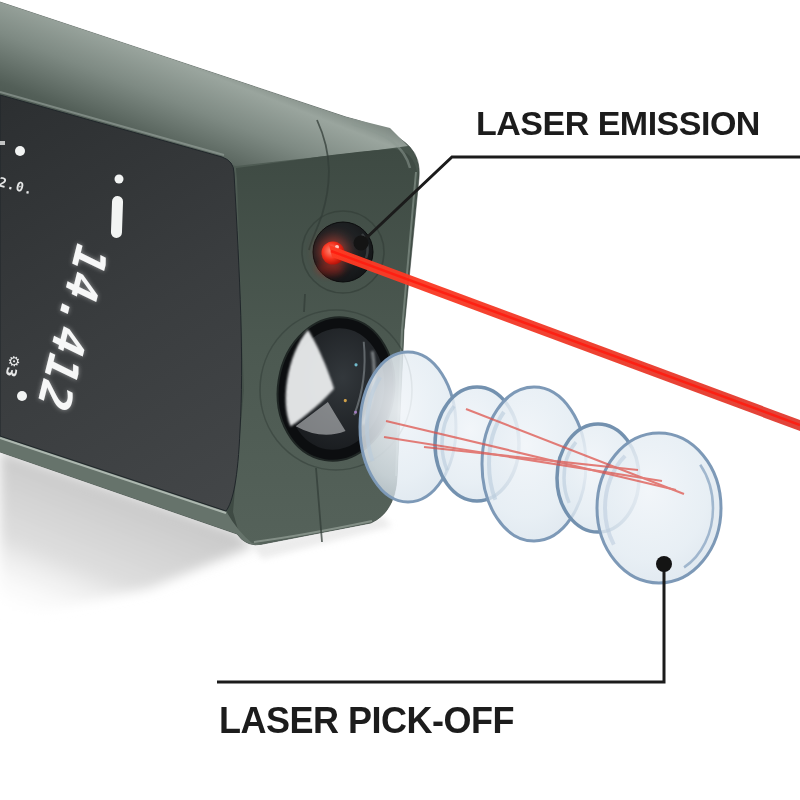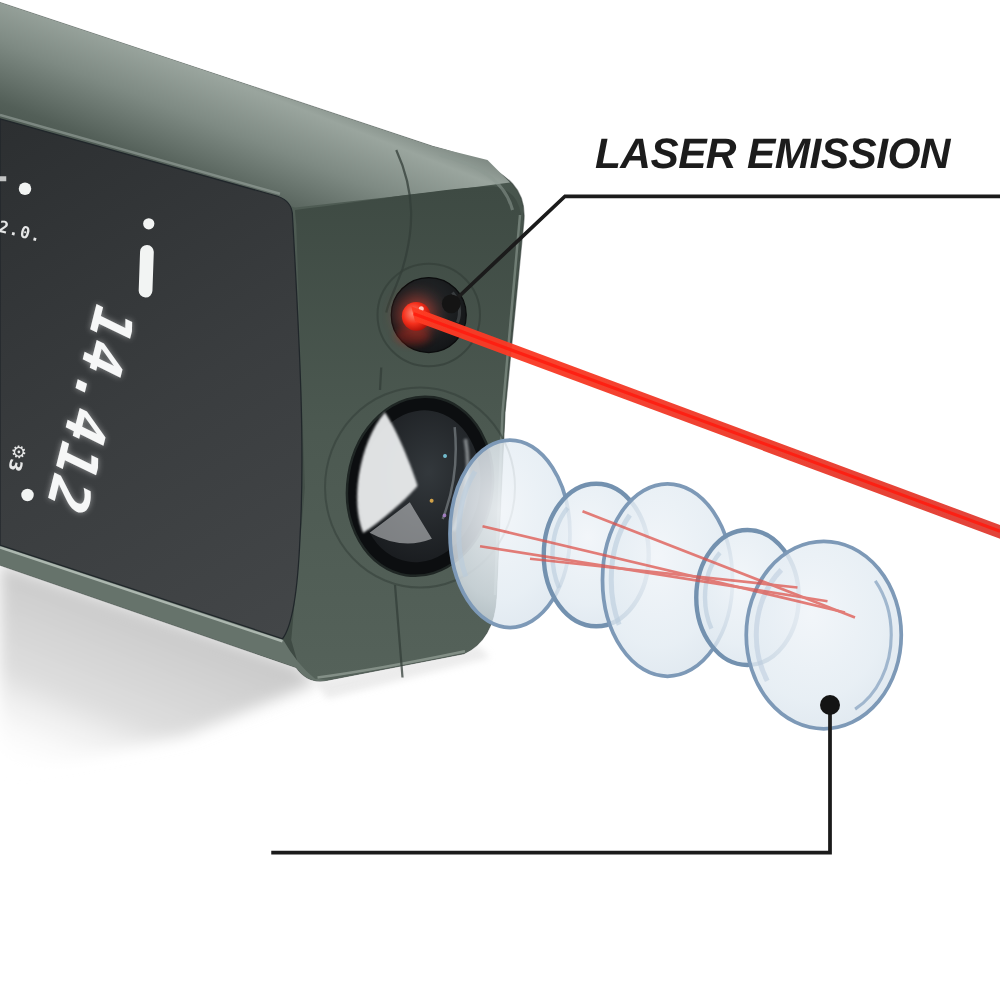--- a/index.html
+++ b/index.html
@@ -1,21 +1,21 @@
 <!DOCTYPE html>
 <html><head>
 <meta charset="utf-8">
 <style>
   html,body{margin:0;padding:0;background:#fff;}
   .stage{position:relative;width:800px;height:800px;background:#ffffff;overflow:hidden;
          font-family:"Liberation Sans",sans-serif;}
   .stage svg{position:absolute;left:0;top:0;}
   .callout{position:absolute;font-weight:bold;color:#1c1c1c;white-space:nowrap;
            letter-spacing:-0.5px;line-height:1;}
-  #label-emission{left:476px;top:106px;font-size:34px;font-style:italic;}
+  #label-emission{left:476px;top:106px;font-size:34px;}
   #label-pickoff{left:219px;top:703px;font-size:36px;}
   .seg{position:absolute;color:#f6f7f7;font-family:"DejaVu Sans Mono",monospace;font-weight:bold;}
   #measure{left:72px;top:328px;font-size:45px;letter-spacing:1px;
            transform:translate(-50%,-50%) rotate(104deg) skewX(-12deg);
            text-shadow:0 0 5px rgba(255,255,255,0.45);}
   #top-ind{left:16px;top:186px;font-size:13px;letter-spacing:1px;
            transform:translate(-50%,-50%) rotate(14deg);opacity:.92;}
   #mode-ind{left:13px;top:366px;font-size:14px;font-family:"DejaVu Sans",sans-serif;font-weight:bold;
            transform:translate(-50%,-50%) rotate(104deg);opacity:.92;}
 </style>
@@ -184,14 +184,15 @@
   <g>
     <path d="M664,568 L664,682 L217,682" fill="none" stroke="#1b1b1b" stroke-width="3"></path>
     <circle cx="664" cy="564" r="8" fill="#141414"></circle>
   </g>
 </svg>
 
 <div class="seg" id="measure">14.412</div>
 <div class="seg" id="top-ind">2.0.</div>
 <div class="seg" id="mode-ind">⚙3</div>
 <div class="callout" id="label-emission">LASER EMISSION</div>
+<div class="callout" id="label-pickoff">LASER PICK-OFF</div>
 
 </div>
 
 </body></html>

